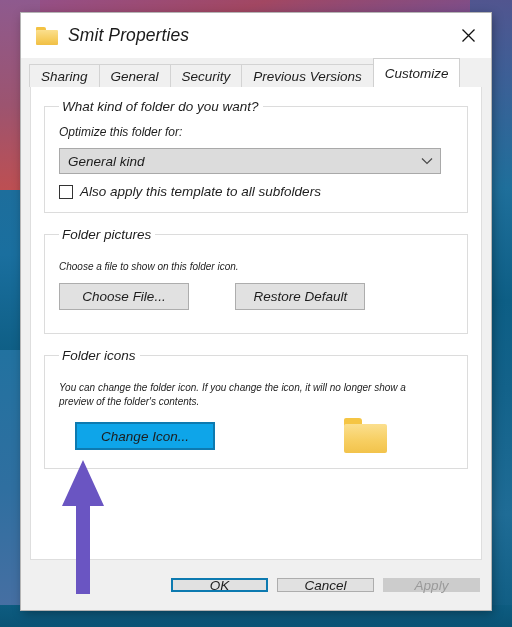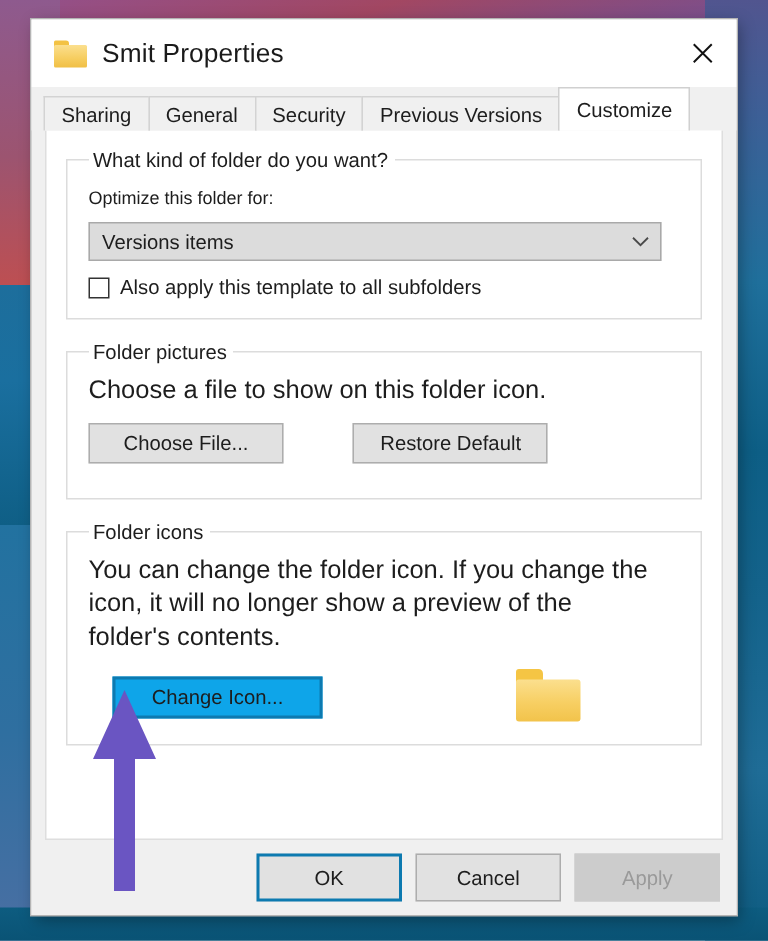--- a/index.html
+++ b/index.html
@@ -65,20 +65,21 @@
   #dialog {
     position: absolute;
     left: 21px;
     top: 13px;
     width: 470px;
     height: 597px;
     background: #f0f0f0;
     box-shadow: 0 0 0 1px #b4b4b4, 2px 3px 10px rgba(0,0,0,0.35);
     display: flex;
     flex-direction: column;
+    font-style: italic;
   }
 
   
   .titlebar {
     height: 45px;
     background: #ffffff;
     display: flex;
     align-items: center;
     flex: 0 0 auto;
     position: relative;
@@ -165,24 +166,24 @@
     color: #1d1d1d;
     padding: 0 4px 0 3px;
     margin-left: 2px;
   }
   .field-label {
     font-size: 12px;
     color: #1d1d1d;
     margin: 5px 0 9px 2px;
   }
   .desc-text {
-    font-size: 17px;
+    font-size: 10px;
     color: #1d1d1d;
     line-height: 1.33;
-    margin: 1px 0 10px 2px;
+    margin: 12px 0 10px 2px;
     max-width: 378px;
   }
 
   
   .combo {
     height: 26px;
     background: #dcdcdc;
     border: 1px solid #a9a9a9;
     box-sizing: border-box;
     display: flex;
@@ -306,21 +307,21 @@
     background: #f0f0f0;
     display: flex;
     align-items: center;
     justify-content: flex-end;
     padding-right: 11px;
     box-sizing: border-box;
     gap: 9px;
   }
   .footer .fbtn {
     width: 97px;
-    height: 32px;
+    height: 14px;
     font-size: 13.5px;
     background: #e1e1e1;
     border: 1px solid #adadad;
     color: #1d1d1d;
     box-sizing: border-box;
     display: flex;
     align-items: center;
     justify-content: center;
   }
   .footer .fbtn.default {
@@ -379,21 +380,21 @@
   </div>
 
   <div class="content">
 
     <fieldset class="group">
       <legend>What kind of folder do you want?</legend>
 
       <div class="field-label">Optimize this folder for:</div>
 
       <div class="combo">
-        <span class="combo-value">Versions items</span>
+        <span class="combo-value">General kind</span>
         <span class="combo-arrow">
           <svg width="12" height="8" viewBox="0 0 12 8" aria-hidden="true">
             <path d="M1 1.5 L6 6.5 L11 1.5" stroke="#4a4a4a" stroke-width="1.2" fill="none"></path>
           </svg>
         </span>
       </div>
 
       <div class="check-row">
         <span class="checkbox"></span>
         <span class="check-label">Also apply this template to all subfolders</span>

